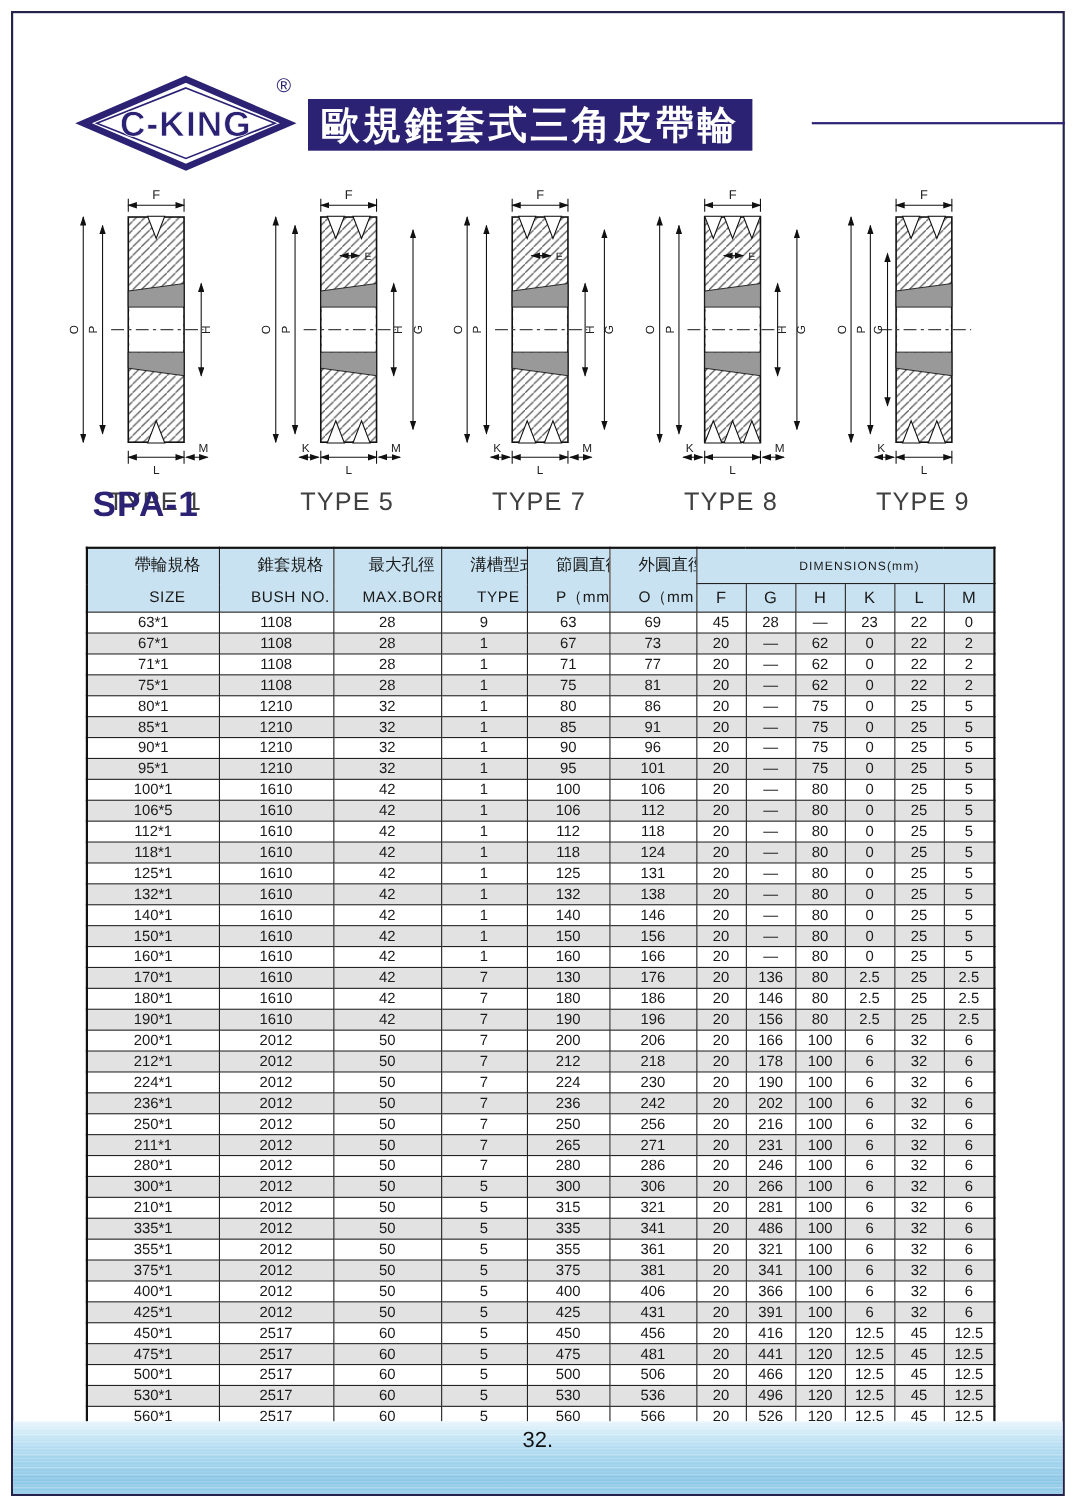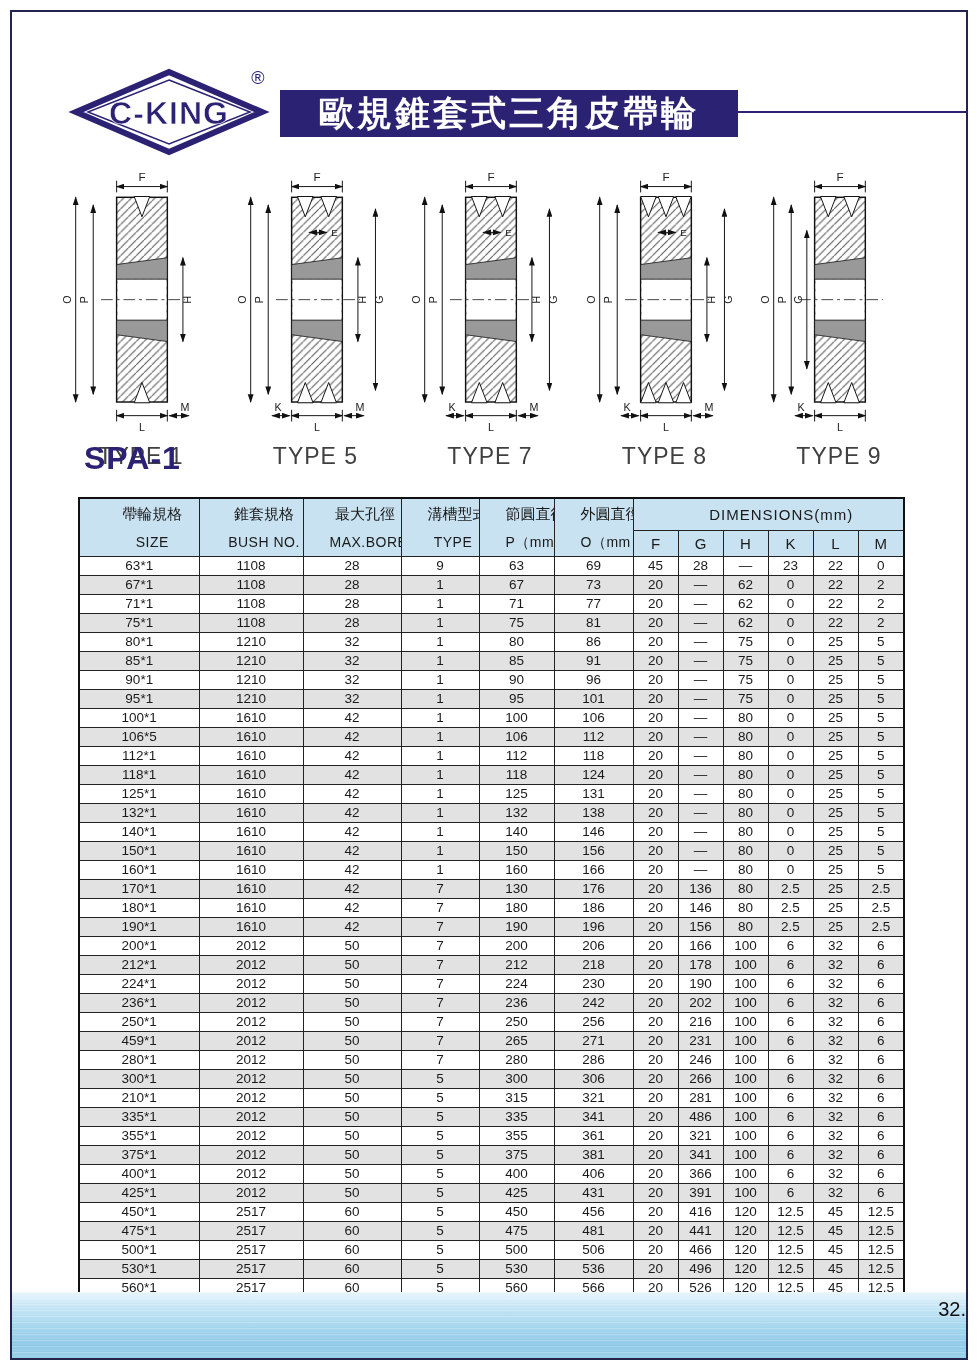--- a/index.html
+++ b/index.html
@@ -5,21 +5,21 @@
   html,body{margin:0;padding:0;}
   body{
     width:980px;height:1366px;position:relative;background:#ffffff;
     font-family:"Liberation Sans","DejaVu Sans",sans-serif;color:#1a1a1a;overflow:hidden;
   }
   .frame{position:absolute;left:10px;top:10px;right:12px;bottom:6px;border:2px solid #23234d;pointer-events:none;}
 
   
   .logo{position:absolute;left:66px;top:66px;width:206px;height:92px;}
   .banner{
-    position:absolute;left:280px;top:90px;width:458px;height:47px;background:#2b2274;
+    position:absolute;left:280px;top:90px;width:404px;height:47px;background:#2b2274;
     display:flex;align-items:center;justify-content:center;
   }
   .banner span{color:#ffffff;font-size:35px;font-weight:bold;letter-spacing:3px;white-space:nowrap;}
   .banner-rule{position:absolute;left:738px;top:111px;width:230px;height:2px;background:#2b2274;}
 
   
   .drawings{position:absolute;left:56px;top:170px;width:868px;height:300px;display:flex;justify-content:space-between;}
   .fig{display:flex;flex-direction:column;align-items:center;}
   .fig-caption{font-size:23px;color:#404040;letter-spacing:1px;margin-top:2px;}
 
@@ -28,34 +28,34 @@
 
   
   .table-wrap{position:absolute;left:78px;top:497px;}
   table.spec{border-collapse:collapse;table-layout:fixed;width:825px;border:2px solid #111;}
   table.spec th, table.spec td{
     border:1px solid #222;text-align:center;vertical-align:middle;padding:0;overflow:hidden;white-space:nowrap;
   }
   table.spec thead th{background:#c8e2f1;font-weight:normal;}
   .th2{font-size:15px;line-height:17px;}
   .th2 .en{font-size:14px;letter-spacing:0.5px;margin-top:12px;}
-  .dimhead{font-size:15px;letter-spacing:1px;}
+  .dimhead{font-size:11px;letter-spacing:1px;}
   .dimcol{font-size:15px;height:25px;}
   table.spec tbody td{font-size:13.5px;height:18px;line-height:18px;}
   table.spec tbody tr.alt td{background:#e2e2e2;}
   table.spec thead tr.r1 th{height:31px;padding-left:26px;}
 
   
   .footer-band{
     position:absolute;left:12px;right:14px;top:1292px;bottom:8px;
     background:
       repeating-linear-gradient(180deg, rgba(255,255,255,0.35) 0px, rgba(255,255,255,0) 2px, rgba(255,255,255,0.15) 4px, rgba(255,255,255,0) 6px),
       linear-gradient(180deg,#e8f5fc 0%, #bfe2f4 25%, #9ed2ec 55%, #8ac6e6 80%, #93cce9 100%);
   }
-  .page-number{position:absolute;top:6px;left:0;right:0;text-align:right;font-size:20px;color:#111;}
+  .page-number{position:absolute;top:6px;left:0;right:0;text-align:center;font-size:20px;color:#111;}
   svg text{font-family:"Liberation Sans","DejaVu Sans",sans-serif;}
 </style>
 </head>
 <body>
 
 <svg width="0" height="0" style="position:absolute">
   <defs>
     <pattern id="hatch" width="8" height="8" patternUnits="userSpaceOnUse">
       <rect width="8" height="8" fill="#ffffff"></rect>
       <path d="M0,8 L8,0" stroke="#555" stroke-width="1.1"></path>
@@ -654,21 +654,21 @@
           <td>250</td>
           <td>256</td>
           <td>20</td>
           <td>216</td>
           <td>100</td>
           <td>6</td>
           <td>32</td>
           <td>6</td>
         </tr>
         <tr class="alt">
-          <td>459*1</td>
+          <td>211*1</td>
           <td>2012</td>
           <td>50</td>
           <td>7</td>
           <td>265</td>
           <td>271</td>
           <td>20</td>
           <td>231</td>
           <td>100</td>
           <td>6</td>
           <td>32</td>

